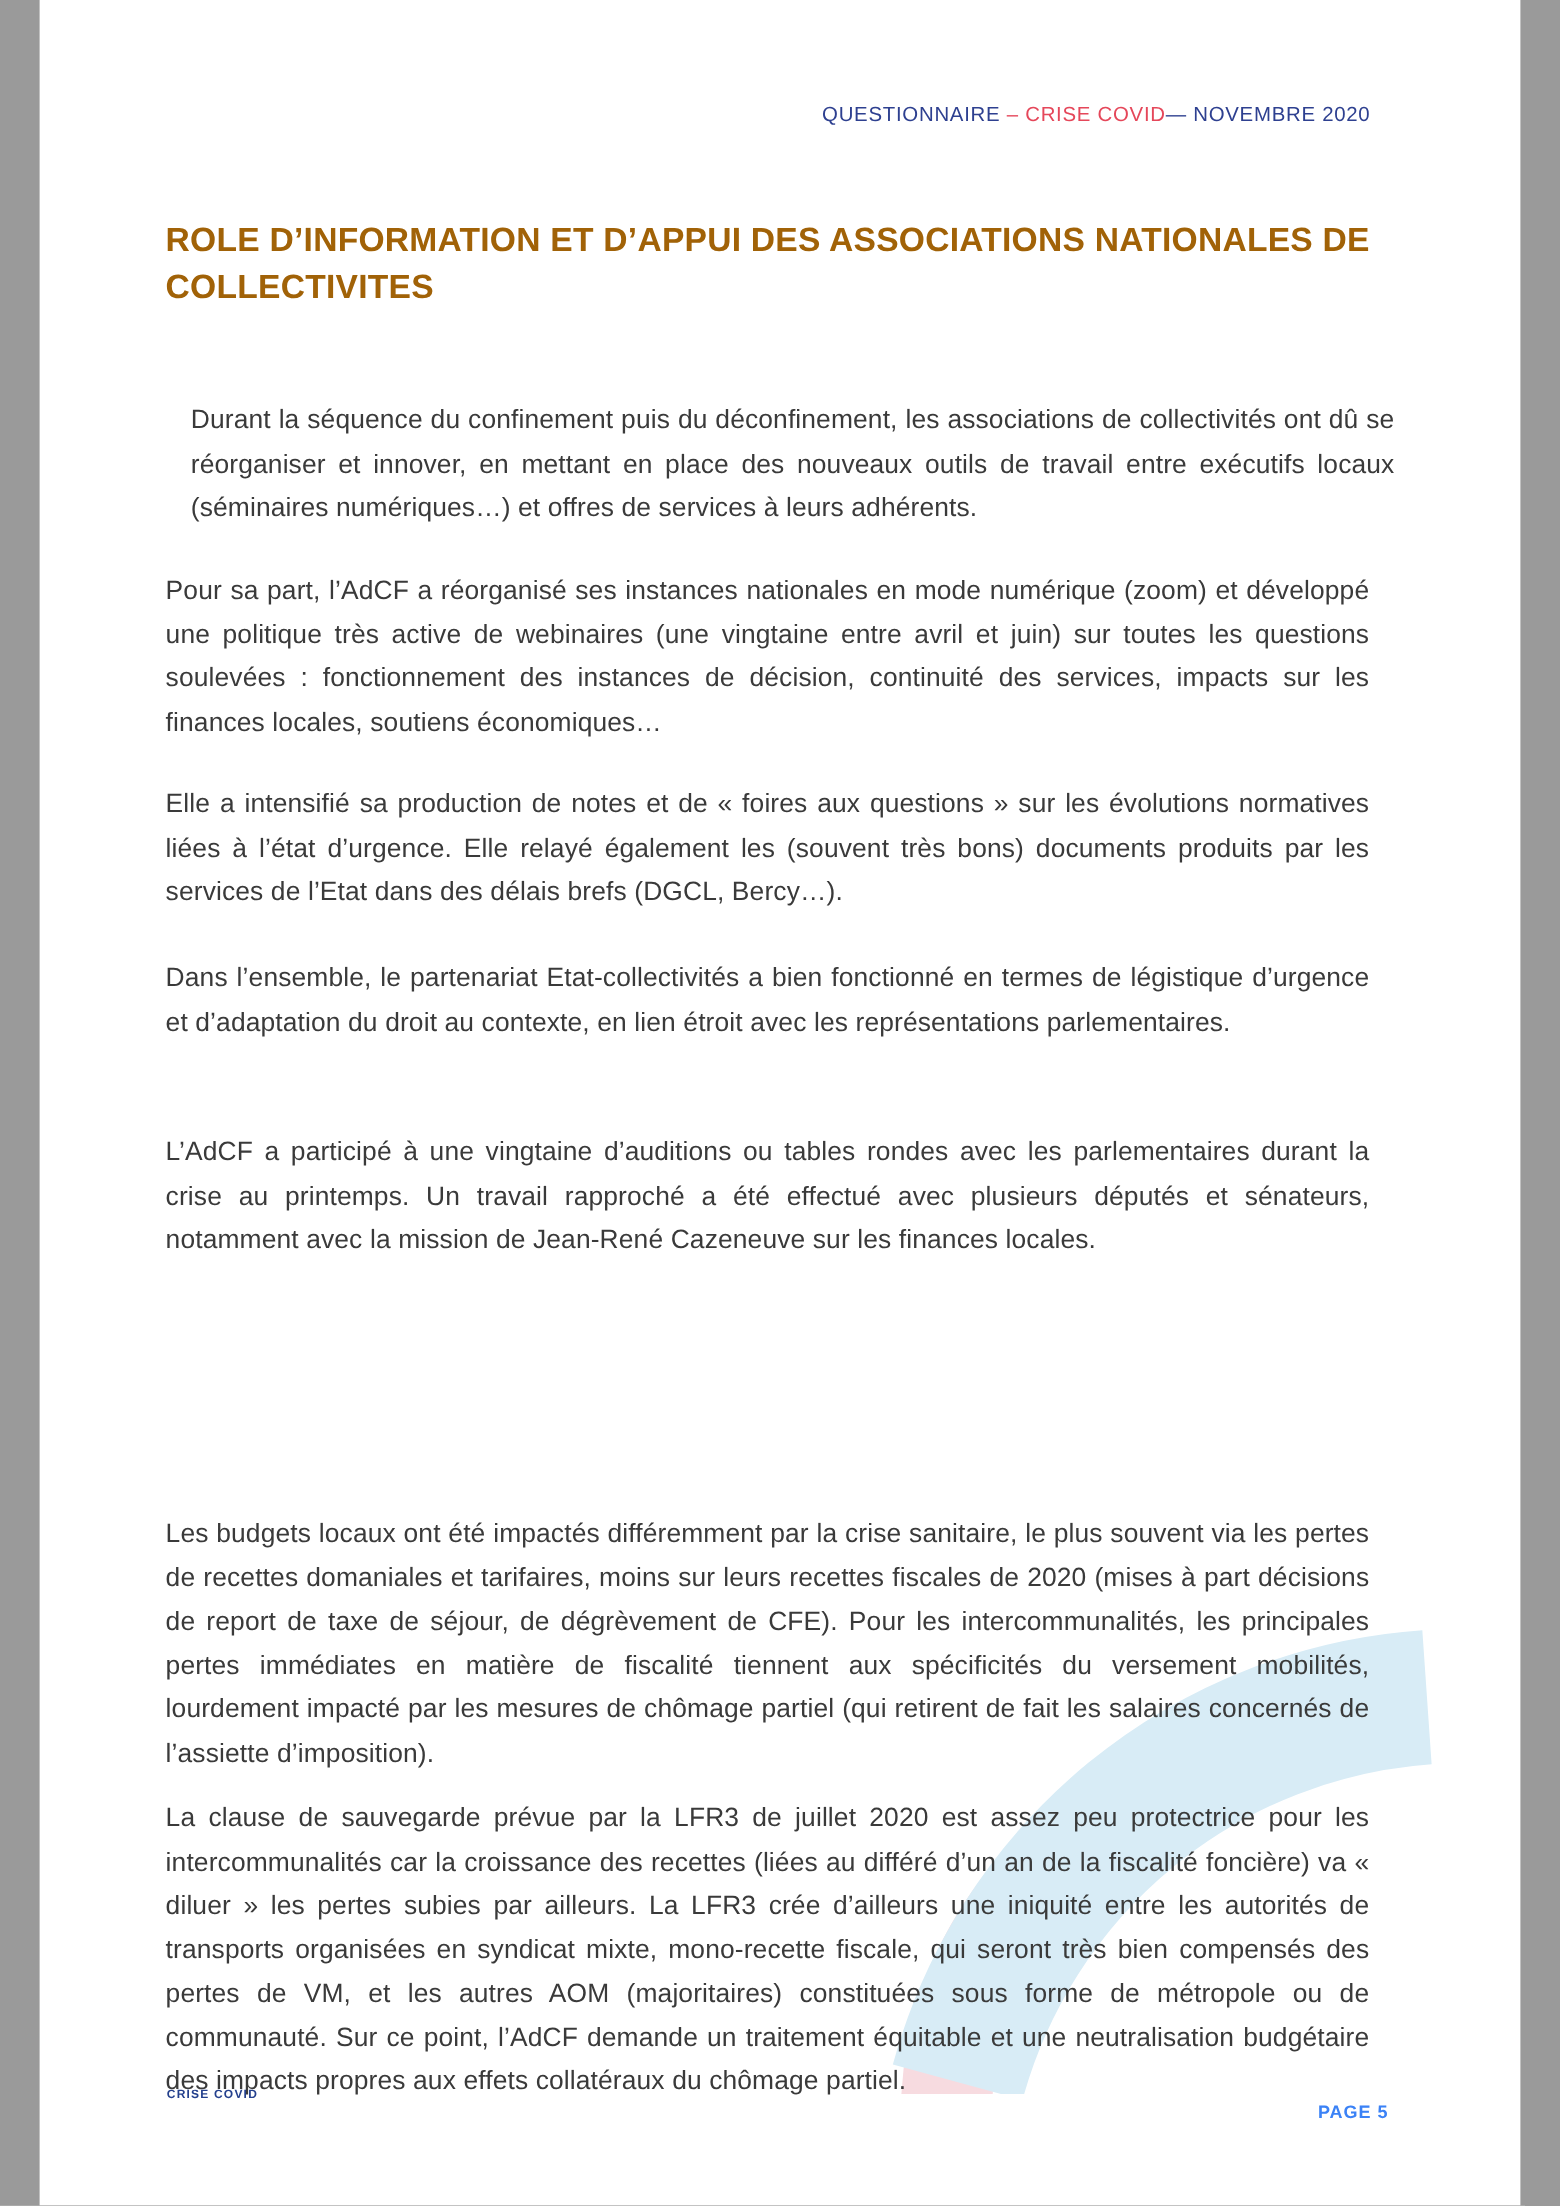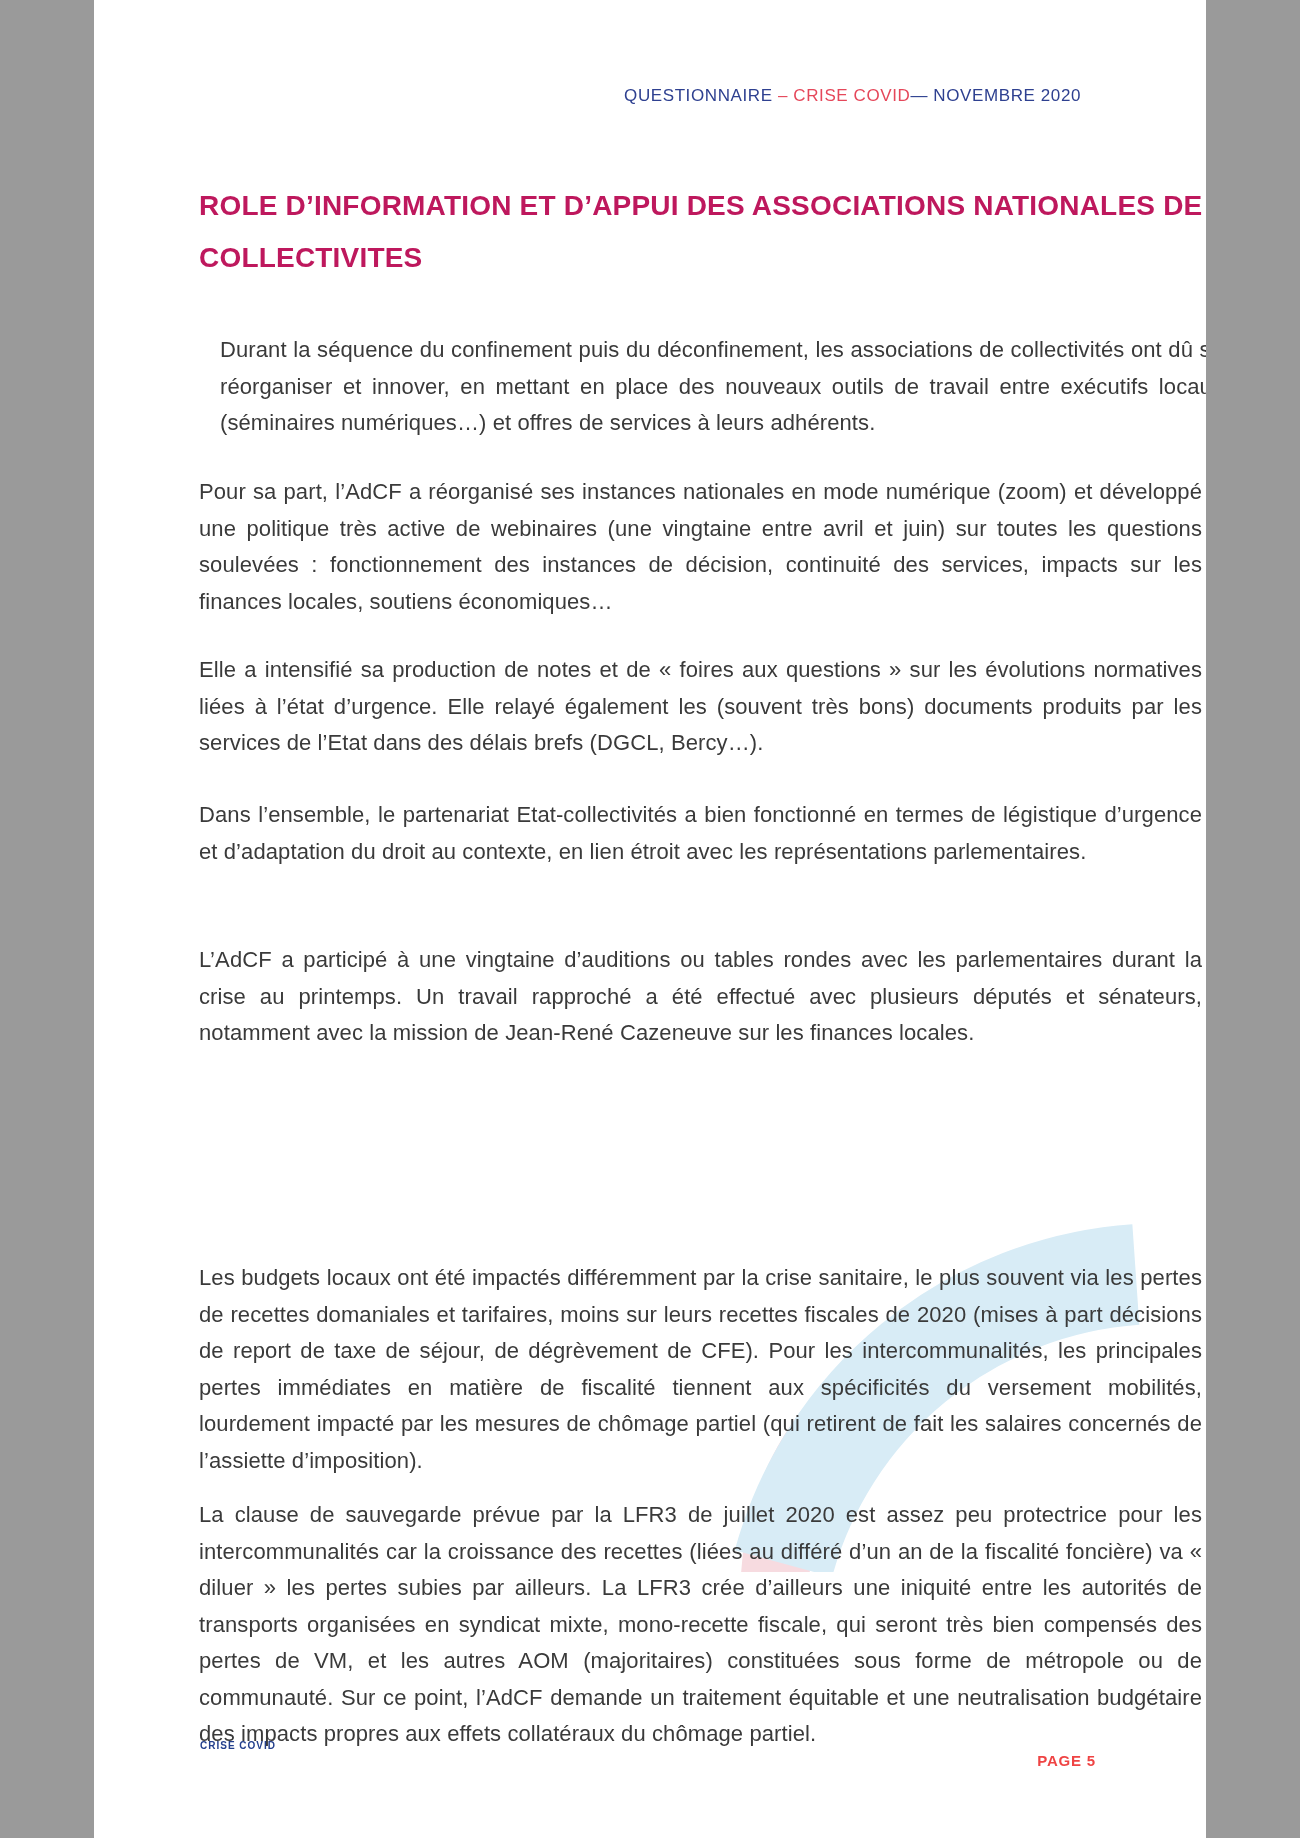--- a/index.html
+++ b/index.html
@@ -1,18 +1,18 @@
 <!DOCTYPE html>
 <html lang="fr"><head>
 <meta charset="utf-8">
 <style>
   html, body { margin: 0; padding: 0; background: #9a9a9a; }
   .page {
     position: relative;
-    width: 1112px;
+    width: 1234px;
     height: 1838px;
     margin: 0 auto;
     background: #ffffff;
     overflow: hidden;
     font-family: "Liberation Sans", "DejaVu Sans", sans-serif;
   }
   .watermark {
     position: absolute;
     inset: 0;
     z-index: 0;
@@ -29,24 +29,24 @@
     letter-spacing: 0.6px;
     color: #2e4090;
     white-space: nowrap;
   }
   .doc-header .hl { color: #e5475a; }
 
   .h-main {
     position: absolute;
     left: 105px;
     width: 1005px;
-    color: #be185d;
+    color: #a16207;
     font-size: 28px;
     font-weight: 700;
-    line-height: 52px;
+    line-height: 39px;
     letter-spacing: 0.2px;
     text-transform: uppercase;
   }
   #h1 { top: 180px; }
   #h2 { top: 1170px; }
 
   .para {
     position: absolute;
     left: 105px;
     width: 1003px;
@@ -73,21 +73,21 @@
     letter-spacing: 1px;
     color: #24408d;
   }
   .footer-right {
     position: absolute;
     right: 110px;
     top: 1752px;
     font-size: 15px;
     font-weight: 700;
     letter-spacing: 0.8px;
-    color: #ef4444;
+    color: #3b82f6;
   }
 </style>
 </head>
 <body>
 
 <div class="page">
 
   <svg class="watermark" viewBox="0 0 1300 1838" aria-hidden="true">
     <path d="M 1008 1570 A 300 300 0 0 0 800 1905" fill="none" stroke="#f7dbe0" stroke-width="80" stroke-linecap="butt"></path>
     <path d="M 1218 1490 A 460 460 0 0 0 806 1828" fill="none" stroke="#d8ecf6" stroke-width="118" stroke-linecap="butt"></path>

